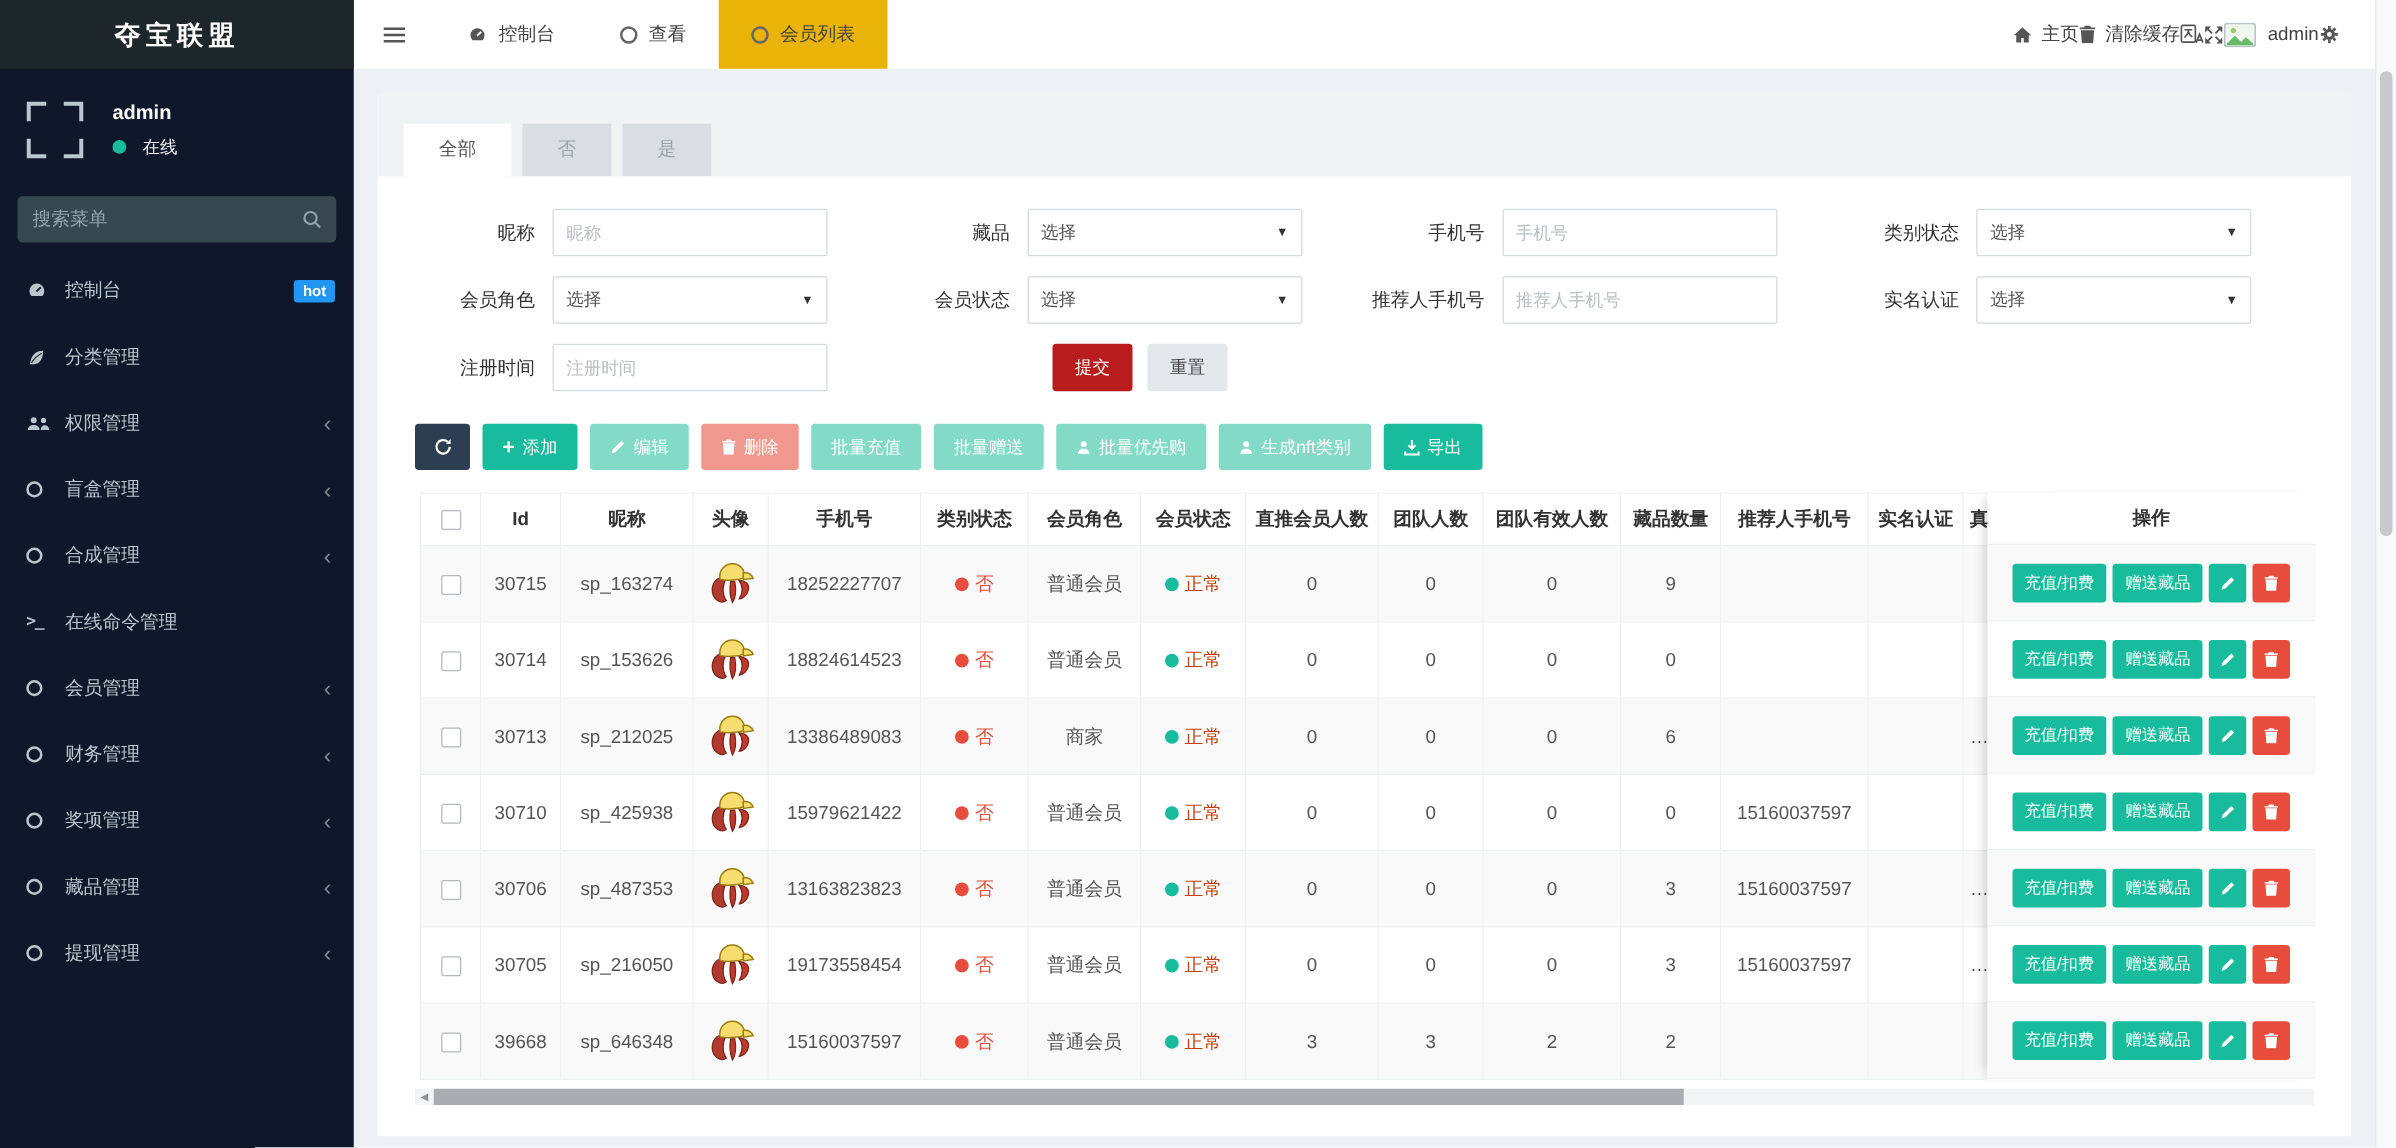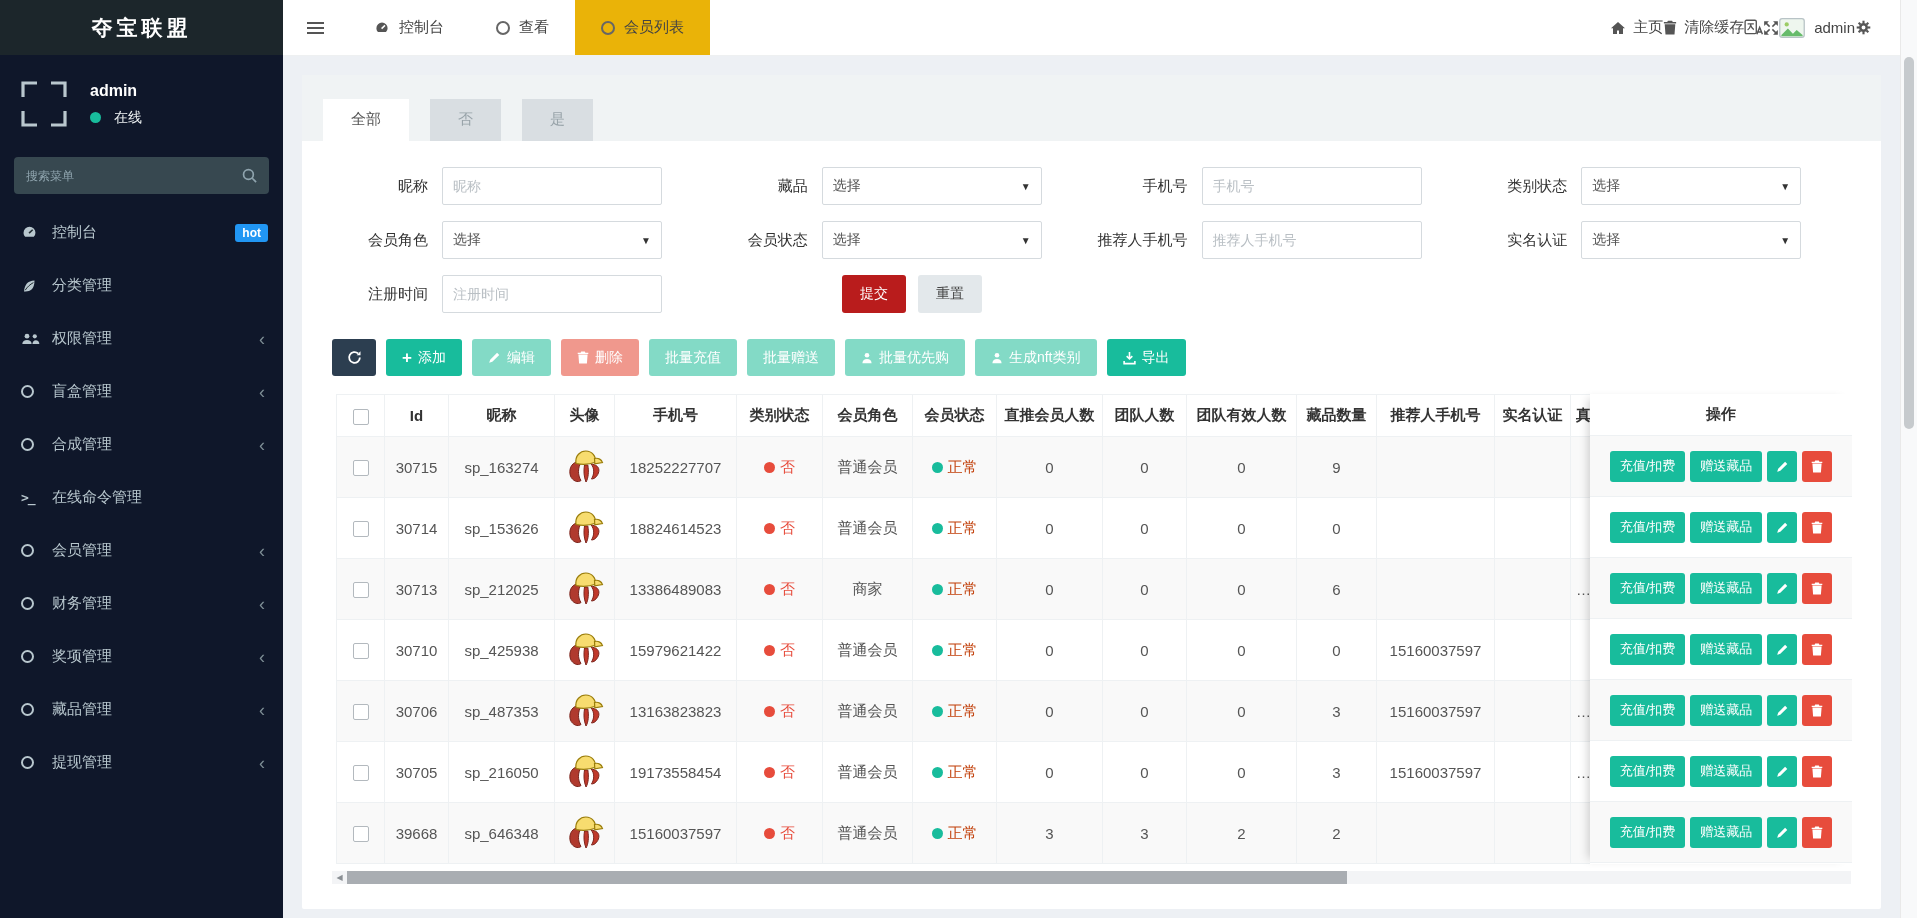--- a/index.html
+++ b/index.html
@@ -8,21 +8,21 @@
 svg{display:block}
 
 .sidebar{position:absolute;left:0;top:0;width:283px;height:100%;background:#0f172a;z-index:5}
 .logo{height:55px;background:#1c262b;color:#fff;font-size:21px;font-weight:bold;display:flex;align-items:center;justify-content:center;letter-spacing:4px;cursor:pointer}
 .user-panel{display:flex;align-items:center;padding:18px 14px 8px}
 .user-avatar{width:60px;height:62px;display:flex;align-items:center;justify-content:center}
 .user-meta{margin-left:16px}
 .user-name{color:#fff;font-size:16px;font-weight:bold;margin-bottom:9px}
 .user-status{color:#ecf0f1;font-size:14px;display:flex;align-items:center;gap:8px}
 .search-box{margin:14px 14px 6px;position:relative}
-.search-box input{width:100%;height:37px;background:#374850;border:0;border-radius:4px;padding:0 36px 0 12px;color:#cfd8dc;font-size:12px;font-family:inherit;outline:none}
+.search-box input{width:100%;height:37px;background:#374850;border:0;border-radius:4px;padding:0 36px 0 12px;color:#cfd8dc;font-size:15px;font-family:inherit;outline:none}
 .search-box input::placeholder{color:#8fa4ae}
 .search-icon{position:absolute;right:11px;top:10px;color:#8fa4ae}
 .menu{margin-top:12px}
 .menu-item{height:53px;display:flex;align-items:center;padding:0 15px 0 21px;color:#b8c7ce;font-size:15px;cursor:pointer}
 .mi-icon{width:31px;color:#b8c7ce;display:inline-flex;align-items:center;flex:0 0 31px}
 .mi-label{flex:1}
 .badge{font-size:12px;font-weight:bold;color:#fff;padding:2px 7px;border-radius:3px}
 .badge-hot{background:#2196f3}
 .badge-new{background:#605ca8}
 .chevron{color:#7e8e95;font-size:18px;line-height:1;padding-right:3px}
@@ -35,21 +35,21 @@
 .nav-tab{display:flex;align-items:center;gap:9px;padding:0 26px;font-size:15px;color:#444;cursor:pointer;--bg:#fff}
 .nav-tab.active{background:#eab308}
 .nav-tab .circle-o{color:#666;width:14px;height:14px}
 .nav-right{margin-left:auto;display:flex;align-items:center;padding-right:28px;color:#444;font-size:15px}
 .nav-link{display:flex;align-items:center;gap:7px;cursor:pointer;color:#444}
 .nav-icon{color:#555;display:inline-flex}
 .nav-user{display:flex;align-items:center;gap:9px;cursor:pointer}
 
 .content{position:absolute;left:283px;top:56px;right:17px;bottom:0;background:#edf0f4}
 .card{background:#fff;margin:19px 19px 0;height:834px;border-radius:2px}
-.tab-strip{background:#f0f3f4;padding:24px 0 0 21px;height:66px;display:flex;gap:21px}
+.tab-strip{background:#f0f3f4;padding:24px 0 0 21px;height:66px;display:flex;gap:9px}
 .f-tab{padding:11px 28px;font-size:15px;background:#d9dee2;color:#98a3a9;cursor:pointer}
 .f-tab.active{background:#fff;color:#555}
 .filter{padding:26px 30px 2px}
 .f-row{display:flex;margin-bottom:16px}
 .f-col{width:386px;display:flex;align-items:center}
 .f-label{flex:0 0 110px;text-align:right;padding-right:14px;font-size:15px;color:#333;white-space:nowrap}
 .f-input{width:220px;height:38px;border:1px solid #d5dade;border-radius:2px;padding:0 10px;font-size:14px;color:#555;font-family:inherit;outline:none}
 .f-input::placeholder{color:#b9bfc4}
 .f-select{width:220px;height:38px;border:1px solid #d5dade;border-radius:2px;padding:0 10px;font-size:14px;color:#555;display:flex;align-items:center;justify-content:space-between;cursor:pointer;background:#fff}
 .caret{font-size:10px;color:#333}

